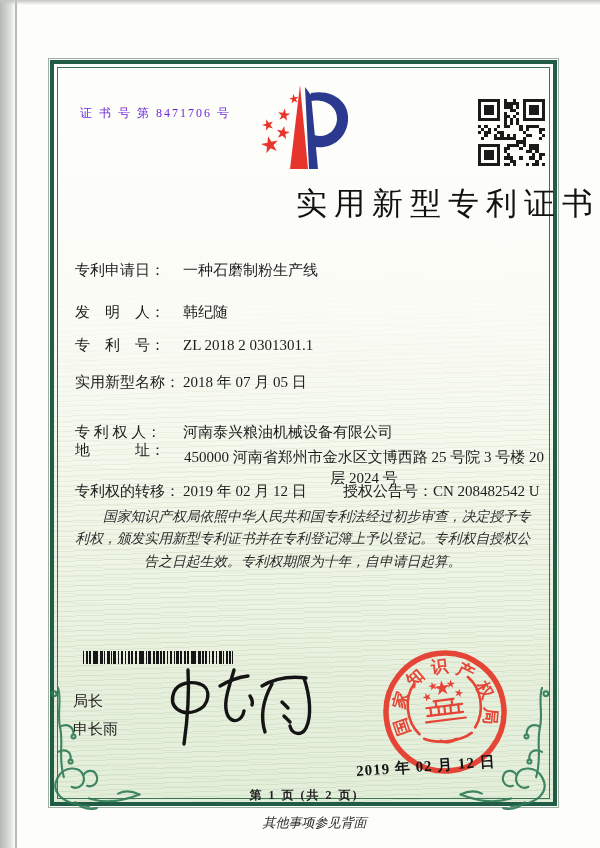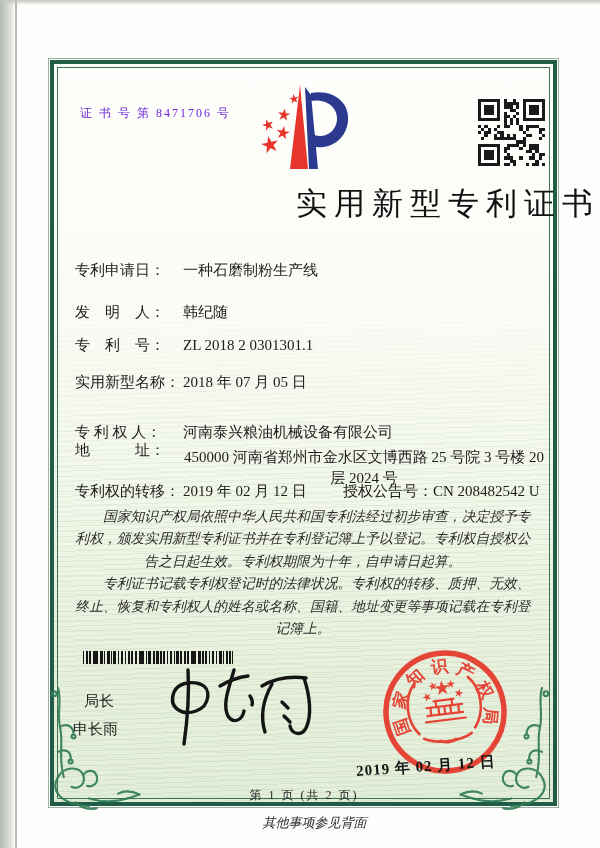--- a/index.html
+++ b/index.html
@@ -44,32 +44,32 @@
     font-size:13.8px;line-height:22.4px;font-style:italic;color:#2b2b2b;}
   .paras p{margin:0;text-indent:2em;text-align:center;}
 
   .barcode{position:absolute;left:83px;top:651px;width:150px;height:13px;
     background:
       repeating-linear-gradient(90deg,#161616 0 1.5px,rgba(0,0,0,0) 1.5px 3.5px),
       repeating-linear-gradient(90deg,#161616 0 1px,rgba(0,0,0,0) 1px 6.5px),
       repeating-linear-gradient(90deg,rgba(0,0,0,0) 0 2.5px,#161616 2.5px 4px,rgba(0,0,0,0) 4px 9px);}
 
   .signer-title{position:absolute;left:73px;top:692px;font-size:15px;
-    font-family:"Liberation Sans","DejaVu Sans",sans-serif;color:#1d1d1d;margin-left:11px;}
+    font-family:"Liberation Sans","DejaVu Sans",sans-serif;color:#1d1d1d;}
   .signer-name{position:absolute;left:73px;top:720px;font-size:15px;
     font-family:Liberation Sans, sans-serif;color:#1d1d1d;}
   .signature{position:absolute;left:160px;top:664px;width:160px;height:85px;}
 
   .seal{position:absolute;left:381px;top:648px;width:128px;height:128px;opacity:.93;}
   .seal-char{font-size:17px;font-weight:700;fill:#e5392b;font-family:"Liberation Serif",serif;}
   .seal-date{position:absolute;left:356px;top:756px;width:170px;font-size:15px;font-weight:700;
     letter-spacing:1px;color:#141414;transform:rotate(-4deg);}
 
   .page-footer{position:absolute;left:8px;right:0;top:787px;text-align:center;
-    font-size:12px;letter-spacing:2px;color:#222;}
+    font-size:12px;letter-spacing:2px;color:#222;font-weight:bold;}
   .back-note{position:absolute;left:0;right:0;top:814px;text-align:center;
     font-size:13px;font-style:italic;color:#2b2b2b;margin-left:29px;}
 
   .flourish{position:absolute;width:118px;height:126px;}
   .flourish-left{left:30px;top:686px;}
   .flourish-right{left:452px;top:686px;transform:scaleX(-1);}
 </style>
 </head>
 <body>
 
@@ -334,21 +334,20 @@
 </div>
 <div class="field-row" style="top:481px">
   <span class="flabel">专利权的转移：</span><span class="fvalue">2019 年 02 月 12 日</span>
   <span class="pair2">
     <span>授权公告号：</span><span>CN 208482542 U</span>
   </span>
 </div>
 
 <div class="paras">
   <p>国家知识产权局依照中华人民共和国专利法经过初步审查，决定授予专利权，颁发实用新型专利证书并在专利登记簿上予以登记。专利权自授权公告之日起生效。专利权期限为十年，自申请日起算。</p>
-  <p>专利证书记载专利权登记时的法律状况。专利权的转移、质押、无效、终止、恢复和专利权人的姓名或名称、国籍、地址变更等事项记载在专利登记簿上。</p>
 </div>
 
 <div class="barcode"></div>
 
 <div class="signer-title">局长</div>
 <div class="signer-name">申长雨</div>
 
 <svg class="signature" viewBox="0 0 160 85">
   <g fill="none" stroke="#141414" stroke-width="3.4" stroke-linecap="round" stroke-linejoin="round">
     <path d="M14,28 C8,44 22,52 36,47 C50,42 52,24 40,20 C30,17 18,19 14,28"></path>

